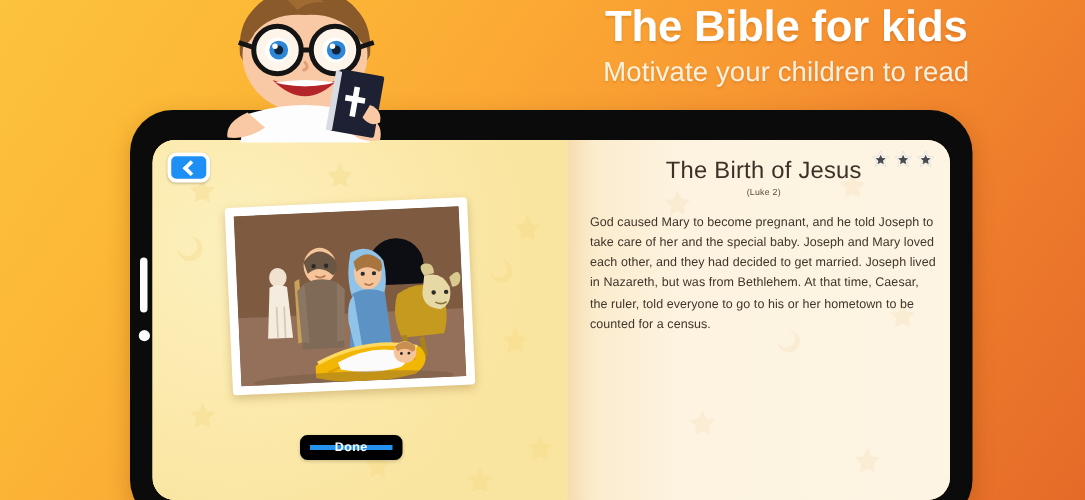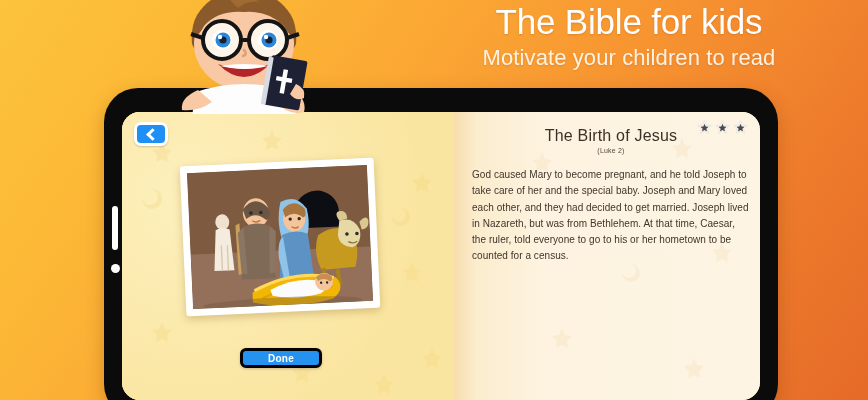--- a/index.html
+++ b/index.html
@@ -22,21 +22,21 @@
 
   
   #promo-header {
     position:absolute;
     left:398px; top:2px; width:462px;
     text-align:center;
     z-index:6;
   }
   #promo-title {
     font-size:35px;
-    font-weight:normal;
+    font-weight:bold;
     color:#ffffff;
     letter-spacing:-0.2px;
     line-height:1.12;
     text-shadow:0 1px 2px rgba(160,75,10,.28);
   }
   #promo-subtitle {
     margin-top:4px;
     font-size:22px;
     font-weight:400;
     color:#fdf2e2;
@@ -152,40 +152,40 @@
     background:#7b5c45;
     position:relative;
   }
 
   
   #done-button {
     position:absolute;
     left:118px; top:236px;
     width:82px; height:20px;
     background:#2592f0;
-    border:3px solid #000000;
+    border:8px solid #000000;
     border-radius:6px;
     display:flex; align-items:center; justify-content:center;
     color:#ffffff;
     font-size:10px;
     font-weight:bold;
     letter-spacing:.3px;
     box-shadow:0 1px 3px rgba(0,0,0,.2);
   }
 
   
   #story-panel {
     position:absolute;
     left:350px; top:14px;
     width:278px; height:266px;
     overflow:hidden;
   }
   #story-title {
     text-align:center;
-    font-size:16px;
+    font-size:19px;
     color:#3b3127;
     letter-spacing:.2px;
     line-height:1.2;
   }
   #story-reference {
     text-align:center;
     font-size:7px;
     color:#564a3c;
     margin-top:2px;
     letter-spacing:.2px;

